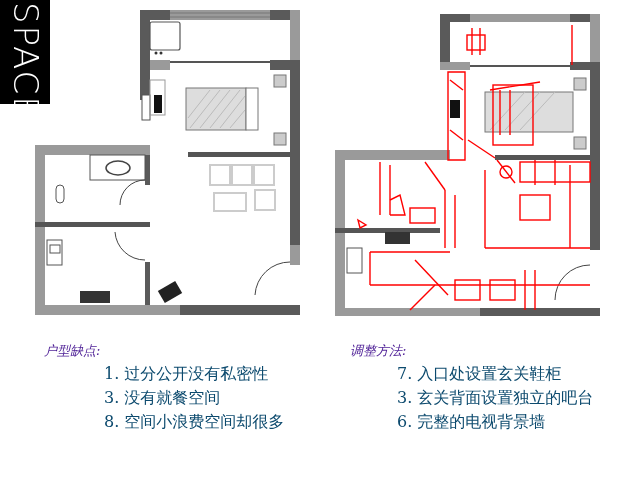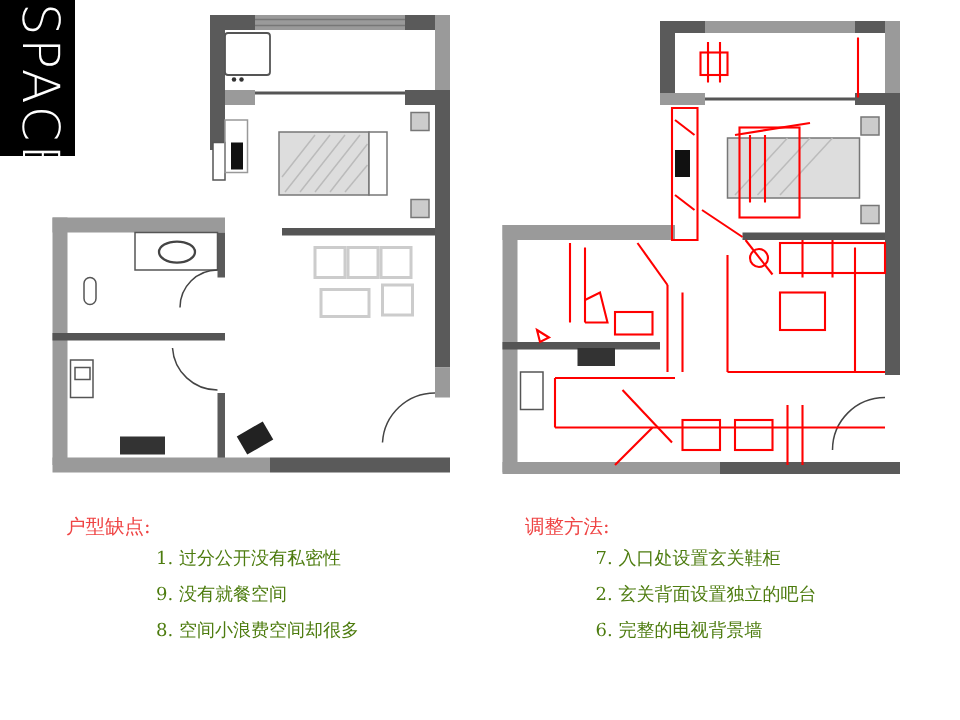--- a/index.html
+++ b/index.html
@@ -2,22 +2,22 @@
 <html><head>
 <meta charset="utf-8">
 <style>
   html,body{margin:0;padding:0;background:#fff;}
   body{width:640px;height:480px;position:relative;overflow:hidden;font-family:"DejaVu Serif","Liberation Serif",serif;}
   .logo{position:absolute;left:0;top:0;width:50px;height:104px;background:#000;}
   .logo-text{position:absolute;left:2px;top:50px;width:100px;transform-origin:0 0;transform:rotate(90deg) translate(-48px,-44px);color:#fff;font-family:"DejaVu Sans","Liberation Sans",sans-serif;font-size:34px;letter-spacing:2px;font-weight:200;white-space:nowrap;}
   .plan{position:absolute;top:0;}
   .plan-left{left:30px;width:280px;height:320px;}
   .plan-right{left:330px;width:280px;height:320px;}
-  .section-title{position:absolute;color:#ef4444;font-size:13px;white-space:nowrap;}
-  .list-item{position:absolute;color:#4d7c0f;font-size:12px;white-space:nowrap;}
+  .section-title{position:absolute;color:#4c1d95;font-size:13px;white-space:nowrap;font-style:italic;}
+  .list-item{position:absolute;color:#0c4a6e;font-size:16px;white-space:nowrap;}
 </style>
 </head>
 <body>
 
 <div class="logo">
   <div class="logo-text">SPACE</div>
 </div>
 
 <svg class="plan plan-left" viewBox="0 0 280 320" width="280" height="320">
 
@@ -158,19 +158,19 @@
     <rect x="125" y="280" width="25" height="20"></rect>
     <rect x="160" y="280" width="25" height="20"></rect>
     <line x1="195" y1="270" x2="195" y2="310"></line>
     <line x1="205" y1="270" x2="205" y2="310"></line>
     <line x1="80" y1="310" x2="105" y2="285"></line>
   </g>
 </svg>
 
 <div class="section-title" style="left:44px;top:342px;">户型缺点:</div>
 <div class="list-item" style="left:104px;top:364px;">1. 过分公开没有私密性</div>
-<div class="list-item" style="left:104px;top:388px;">9. 没有就餐空间</div>
+<div class="list-item" style="left:104px;top:388px;">3. 没有就餐空间</div>
 <div class="list-item" style="left:104px;top:412px;">8. 空间小浪费空间却很多</div>
 
 <div class="section-title" style="left:350px;top:342px;">调整方法:</div>
 <div class="list-item" style="left:397px;top:364px;">7. 入口处设置玄关鞋柜</div>
-<div class="list-item" style="left:397px;top:388px;">2. 玄关背面设置独立的吧台</div>
+<div class="list-item" style="left:397px;top:388px;">3. 玄关背面设置独立的吧台</div>
 <div class="list-item" style="left:397px;top:412px;">6. 完整的电视背景墙</div>
 
 </body></html>

